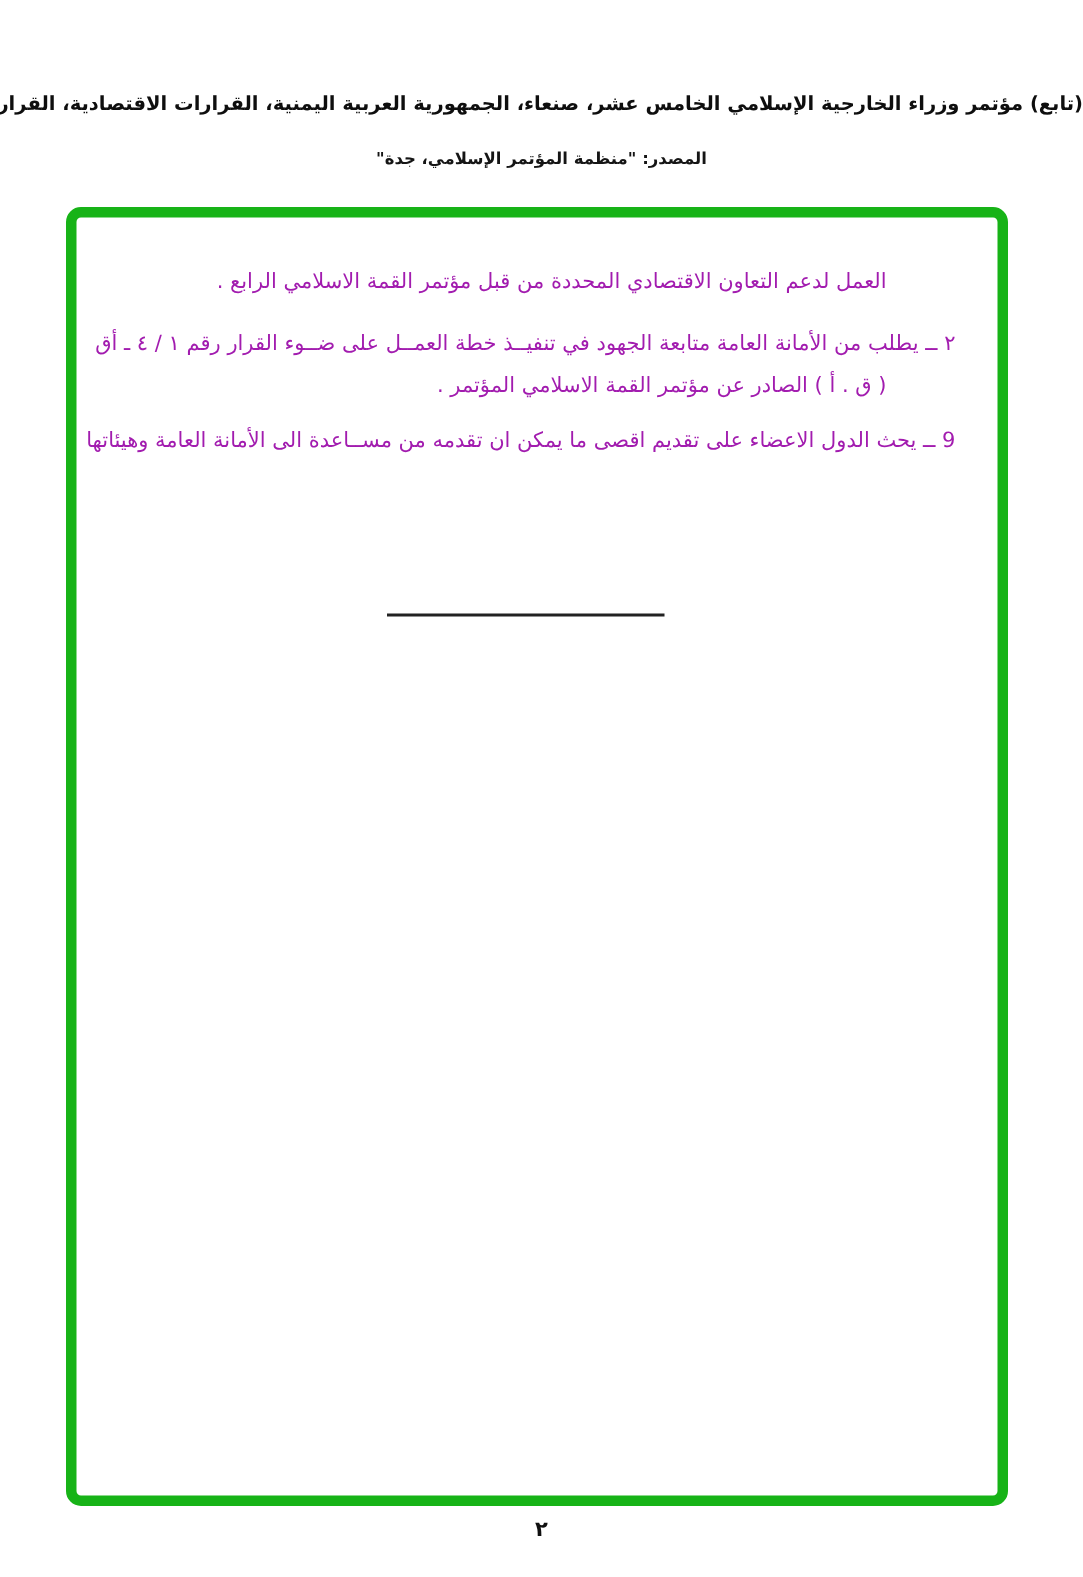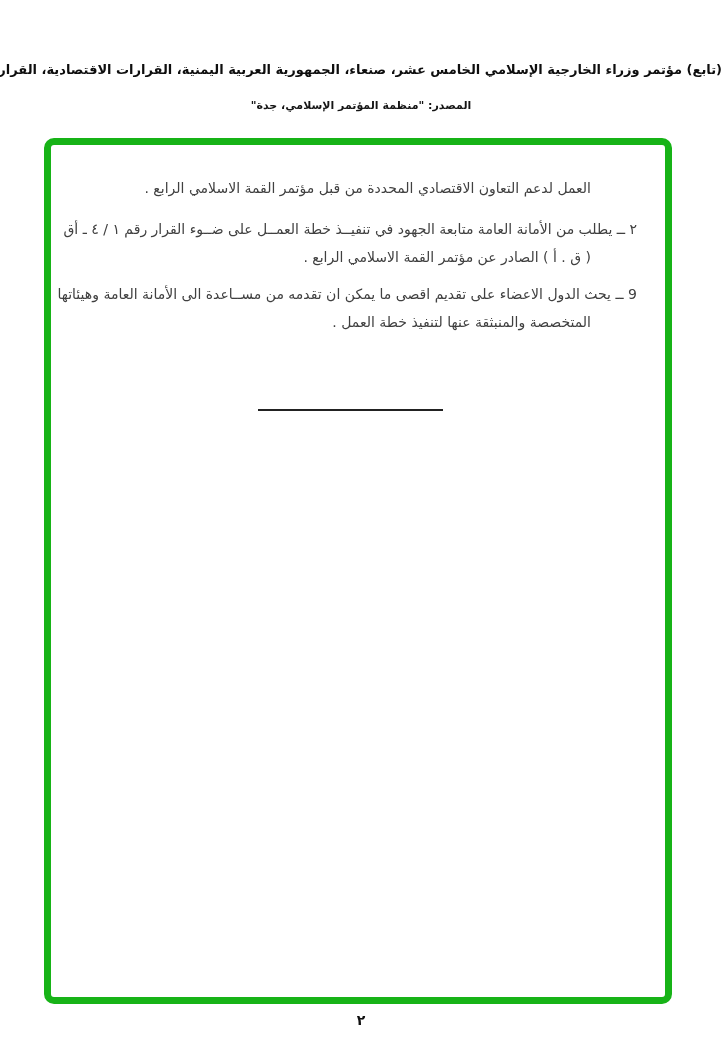--- a/index.html
+++ b/index.html
@@ -47,21 +47,21 @@
     border-radius: 10px;
     background: #ffffff;
   }
   .doc-body {
     position: absolute;
     top: 29px;
     right: 28px;
     left: 16px;
     direction: rtl;
     font-size: 14px;
-    color: #404040;
+    color: #a21caf;
   }
   .doc-line {
     line-height: 28px;
     text-align: right;
     white-space: nowrap;
   }
   .doc-line.indent { padding-right: 46px; }
   .doc-line.gap-lg { margin-top: 13px; }
   .doc-line.gap-md { margin-top: 9px; }
   .divider {
@@ -90,23 +90,22 @@
 
   <div class="header-title">(تابع) مؤتمر وزراء الخارجية الإسلامي الخامس عشر، صنعاء، الجمهورية العربية اليمنية، القرارات الاقتصادية، القرار الرقم ١٥/٢- أق</div>
 
   <div class="header-source">المصدر:  "منظمة المؤتمر الإسلامي، جدة"</div>
 
   <div class="green-box" style="border-color: rgb(23, 179, 23);">
 
     <div class="doc-body">
       <div class="doc-line indent">العمل لدعم التعاون الاقتصادي المحددة من قبل مؤتمر القمة الاسلامي الرابع .</div>
       <div class="doc-line gap-lg">٢ ــ يطلب من الأمانة العامة متابعة الجهود في تنفيــذ خطة العمــل على ضــوء القرار رقم ١ / ٤ ـ أق</div>
-      <div class="doc-line indent">( ق . أ ) الصادر عن مؤتمر القمة الاسلامي الرابع .</div>
+      <div class="doc-line indent">( ق . أ ) الصادر عن مؤتمر القمة الاسلامي المؤتمر .</div>
       <div class="doc-line gap-md">9 ــ يحث الدول الاعضاء على تقديم اقصى ما يمكن ان تقدمه من مســاعدة الى الأمانة العامة وهيئاتها</div>
-      <div class="doc-line indent">المتخصصة والمنبثقة عنها لتنفيذ خطة العمل .</div>
     </div>
 
     <div class="divider"></div>
   </div>
 
   <div class="page-number">٢</div>
 
 </div>
 
 </body></html>

